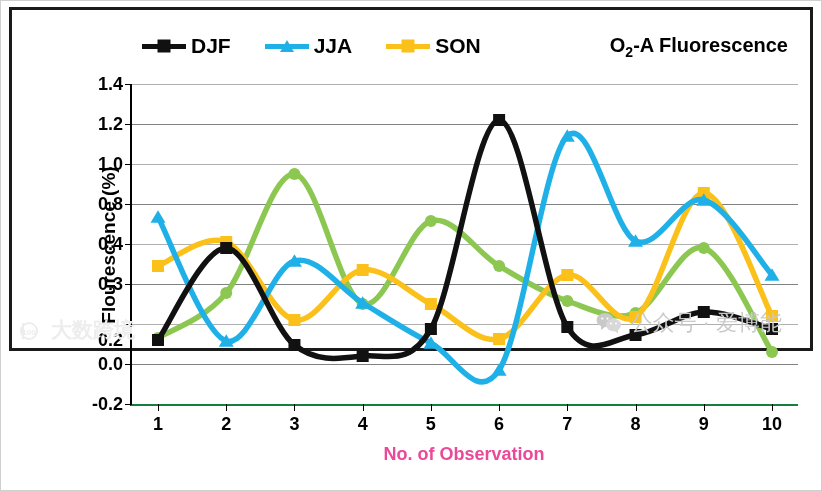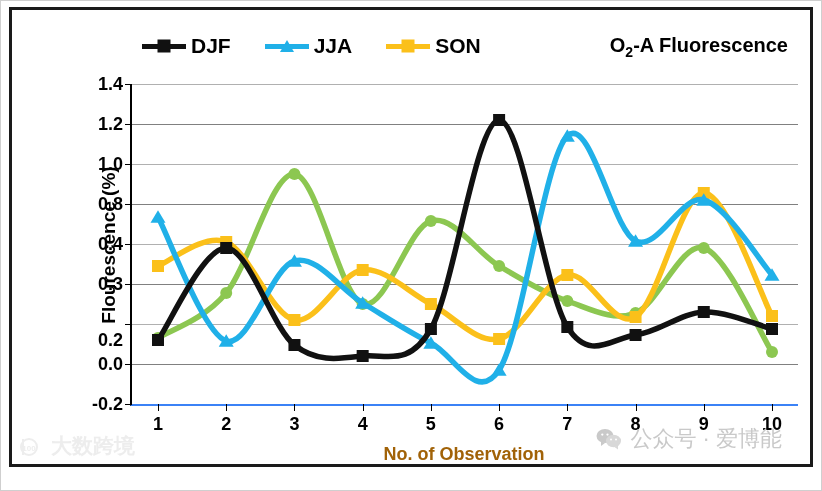--- a/index.html
+++ b/index.html
@@ -12,21 +12,21 @@
     width: 822px; height: 491px;
     background: #ffffff;
     overflow: hidden;
     border: 1px solid #cfcfcf;
     box-sizing: border-box;
   }
   
   #chart-frame {
     position: absolute;
     left: 8px; top: 6px;
-    width: 804px; height: 460px;
+    width: 804px; height: 344px;
     border: 3px solid #1a1a1a;
     background: #ffffff;
     box-sizing: border-box;
   }
   
   #legend {
     position: absolute;
     left: 130px; top: 24px;
     display: flex;
     gap: 34px;
@@ -57,21 +57,21 @@
     white-space: nowrap;
   }
   #chart-title sub { font-size: 14px; }
   
   #plot-area {
     position: absolute;
     left: 118px; top: 74px;
     width: 668px; height: 322px;
     box-sizing: border-box;
     border-left: 2px solid #000;
-    border-bottom: 2px solid #3b82f6;
+    border-bottom: 2px solid #15803d;
   }
   .gridline {
     position: absolute; left: 0; width: 100%;
     height: 1px; background: #808080;
   }
   .gridline.thin { background: #b0b0b0; }
   .ytick-label {
     position: absolute;
     right: 100%;
     margin-right: 9px;
@@ -103,21 +103,21 @@
   #y-axis-title span {
     transform: rotate(-90deg);
     white-space: nowrap;
     font-size: 19px; font-weight: 700; color: #000;
   }
   #x-axis-title {
     position: absolute;
     left: 118px; width: 668px;
     top: 434px;
     text-align: center;
-    font-size: 18px; font-weight: 700; color: #a16207;
+    font-size: 18px; font-weight: 700; color: #ec4899;
   }
   svg.series { position: absolute; left: 0; top: 0; overflow: visible; }
   
   #wm-right {
     position: absolute; right: 28px; bottom: 10px;
     display: flex; align-items: center; gap: 8px;
     color: #c9c9c9; font-size: 22px; font-weight: 400;
     white-space: nowrap;
   }
   #wm-left {

